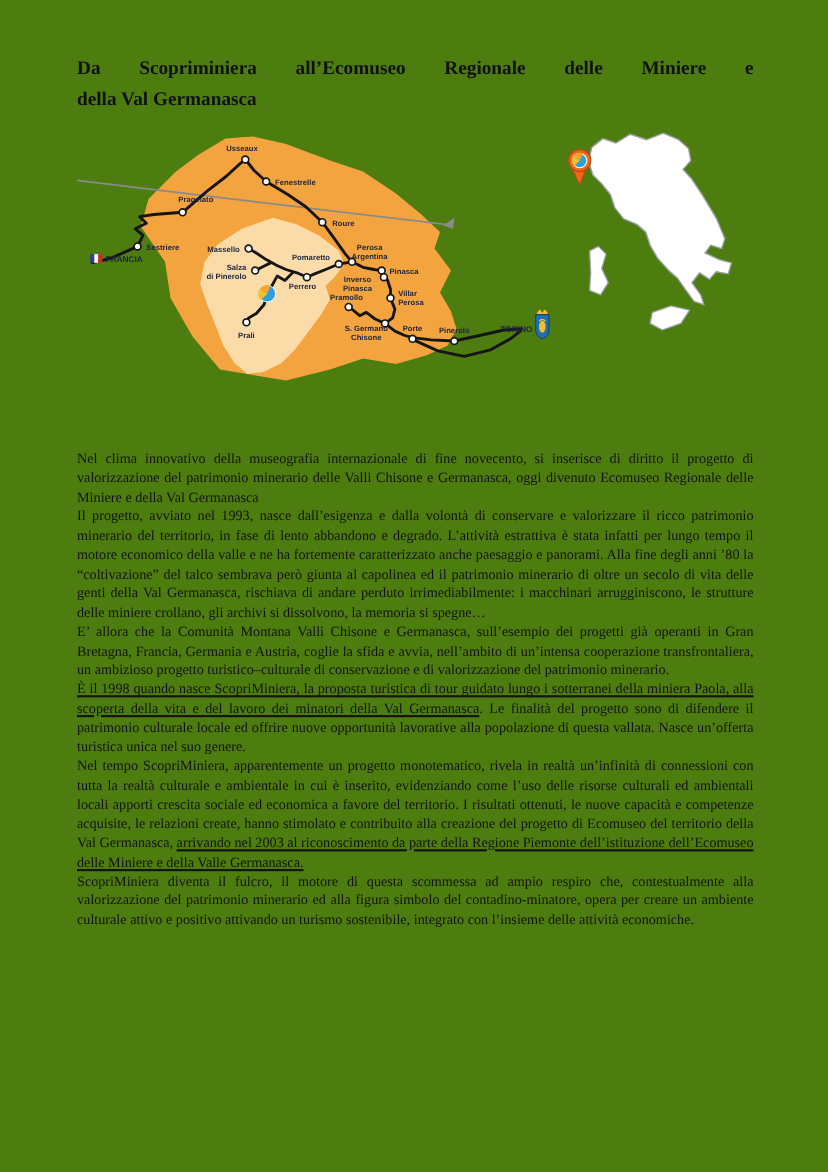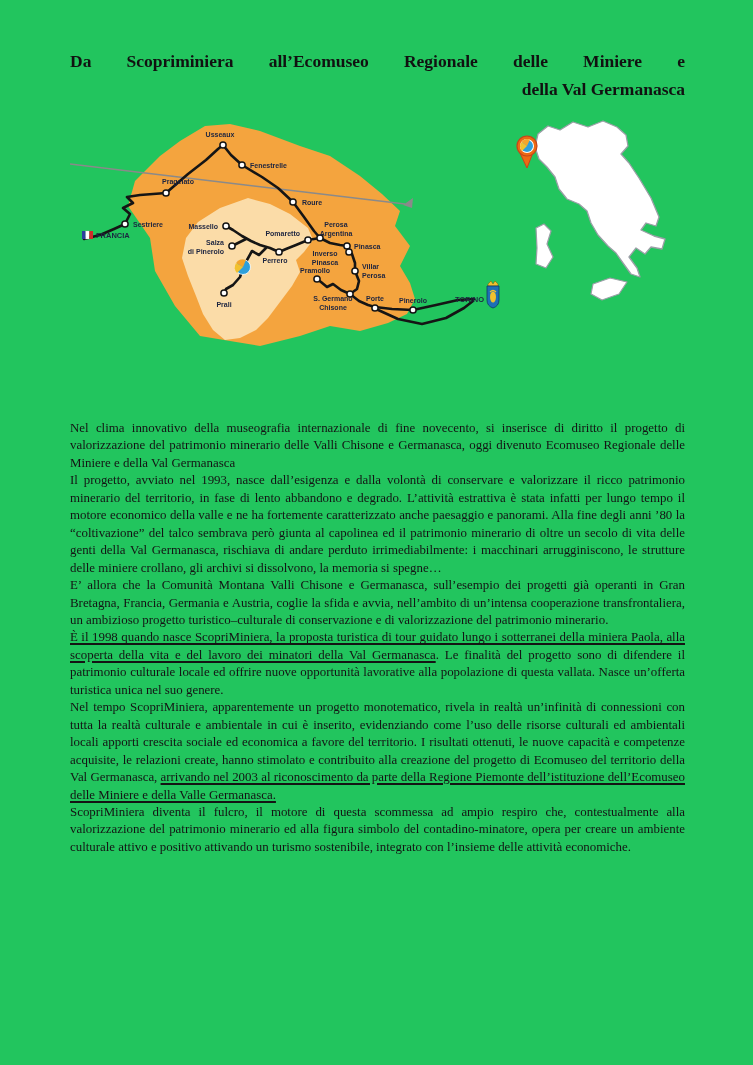--- a/index.html
+++ b/index.html
@@ -1,33 +1,33 @@
 <!DOCTYPE html>
 <html><head>
 <meta charset="utf-8">
 <style>
   html,body{margin:0;padding:0;background:#ffffff;}
   .page{
-    position:relative;width:753px;height:1065px;background:#22c55e;overflow:hidden;
+    position:relative;width:753px;height:1065px;background:#4d7c0f;overflow:hidden;
     font-family:"Liberation Serif", serif;color:#1a1a1a;
   }
   .title{
     position:absolute;left:70px;top:47px;width:615px;margin:0;
     font-size:17.5px;font-weight:bold;line-height:28px;color:#111;
     font-family:"Liberation Serif", serif;
   }
-  .title .tl{display:block;text-align:right;}
+  .title .tl{display:block;}
   .title .tl.just{text-align:justify;text-align-last:justify;}
   .map-figure{position:absolute;left:70px;top:118px;width:630px;height:245px;}
   .route{fill:none;stroke:#151515;stroke-width:2.6;stroke-linejoin:round;stroke-linecap:round;}
   .town-node{fill:#ffffff;stroke:#151515;stroke-width:1.5;}
   .town-label{font:700 7px "Liberation Sans", sans-serif;fill:#1c2440;}
   .map-caption{font:700 7.5px "Liberation Sans", sans-serif;fill:#1c2440;}
   .body-text{
-    position:absolute;left:70px;top:420px;width:615px;
+    position:absolute;left:70px;top:409px;width:615px;
     font-size:12.9px;line-height:17.45px;text-align:justify;color:#141414;
   }
   .body-text p{margin:0;padding:0;}
   .bu{font-weight:normal;text-decoration:underline;text-decoration-thickness:1.5px;text-underline-offset:2px;}
 </style>
 </head>
 <body>
 
 <div class="page">
 

